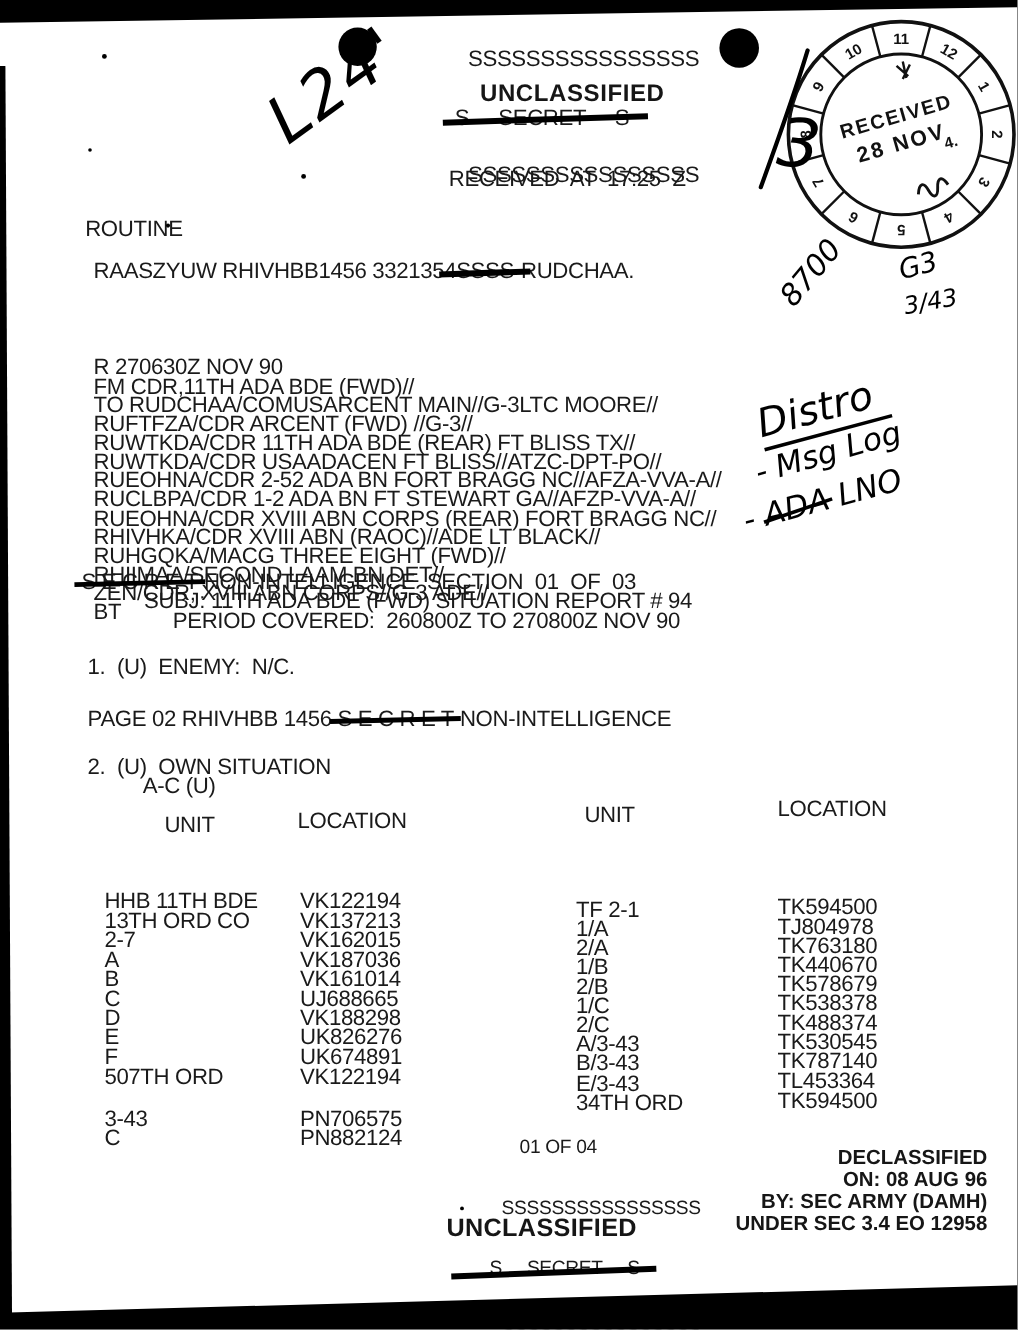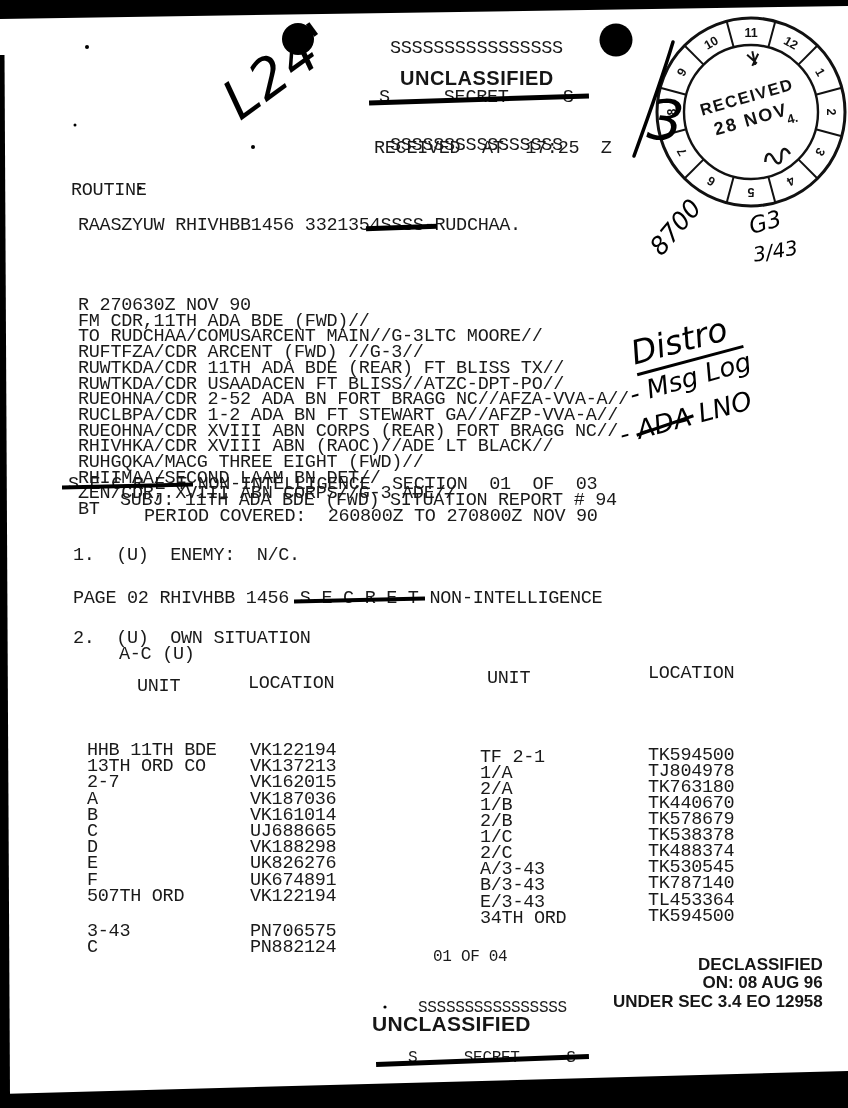--- a/index.html
+++ b/index.html
@@ -1,19 +1,19 @@
 <!DOCTYPE html>
 <html><head>
 <meta charset="utf-8">
 <style>
   html,body{margin:0;padding:0;background:#222;}
   #screen{position:relative;width:848px;height:1108px;background:#ffffff;overflow:hidden;
           font-family:"DejaVu Sans Mono",monospace;}
   
-  .t{position:absolute;font-family:Liberation Mono, monospace;font-size:18.5px;line-height:15.7px;
+  .t{position:absolute;font-family:Liberation Sans, sans-serif;font-size:18.5px;line-height:15.7px;
      color:#1a1a1a;white-space:pre;letter-spacing:-0.3px;}
   .sans{position:absolute;font-family:"Liberation Sans","DejaVu Sans",sans-serif;color:#161616;white-space:pre;text-align:right;}
   .hline{height:15.7px;}
   
   .strike{position:relative;display:inline-block;}
   .strike::after{content:"";position:absolute;left:-6px;right:-6px;top:46%;height:3.5px;background:#000;
      transform:rotate(-1.3deg);}
   .strike-banner::after{left:-10px;right:-16px;height:4.5px;transform:rotate(-1.8deg);}
   .strike-msgid::after{left:-14px;right:-14px;height:4.5px;transform:rotate(-2deg);}
   .strike-footer::after{left:-32px;right:-14px;height:4.5px;transform:rotate(-2.2deg);}
@@ -88,21 +88,21 @@
 
   <div class="t" style="left:408px;top:916px;font-size:16px;line-height:16.5px;">
     <div style="position:relative;left:25px;font-size:16px;">01 OF 04</div>
     <div style="position:relative;left:10px;top:1px;">SSSSSSSSSSSSSSSS</div>
     <div style="position:relative;top:2px;"><span class="strike strike-footer">S     SECRET     S</span></div>
     <div style="position:relative;left:10px;top:3px;">SSSSSSSSSSSSSSSS</div>
   </div>
 
   <div class="sans" style="left:613px;top:900px;font-size:17px;font-weight:bold;line-height:18.5px;">
     
-  <div>DECLASSIFIED</div><div>ON: 08 AUG 96</div><div>UNDER SEC 3.4 EO 12958</div></div>
+  <div>DECLASSIFIED</div><div>ON: 08 AUG 96</div><div>BY: SEC ARMY (DAMH)</div><div>UNDER SEC 3.4 EO 12958</div></div>
 
   <div class="sans" style="left:372px;top:1012px;font-size:21px;font-weight:bold;letter-spacing:0.3px;">UNCLASSIFIED</div>
 
   <svg id="stamp-svg" viewBox="0 0 200 200">
     <circle cx="100" cy="100" r="94" fill="none" stroke="#111" stroke-width="3"></circle>
     <circle cx="100" cy="100" r="67" fill="none" stroke="#111" stroke-width="2.4"></circle>
     <g id="stamp-dial-group">
         <text x="140" y="35.217967697244916" text-anchor="middle" font-size="12.5" font-weight="bold" transform="rotate(30 140 30.717967697244916)">12</text>
         <line x1="117.3408760218689" y1="35.28296963863242" x2="124.32899023963695" y2="9.202972328827585" stroke="#111" stroke-width="2"></line>
         <text x="169.2820323027551" y="64.5" text-anchor="middle" font-size="12.5" font-weight="bold" transform="rotate(60 169.2820323027551 60.00000000000001)">1</text>

